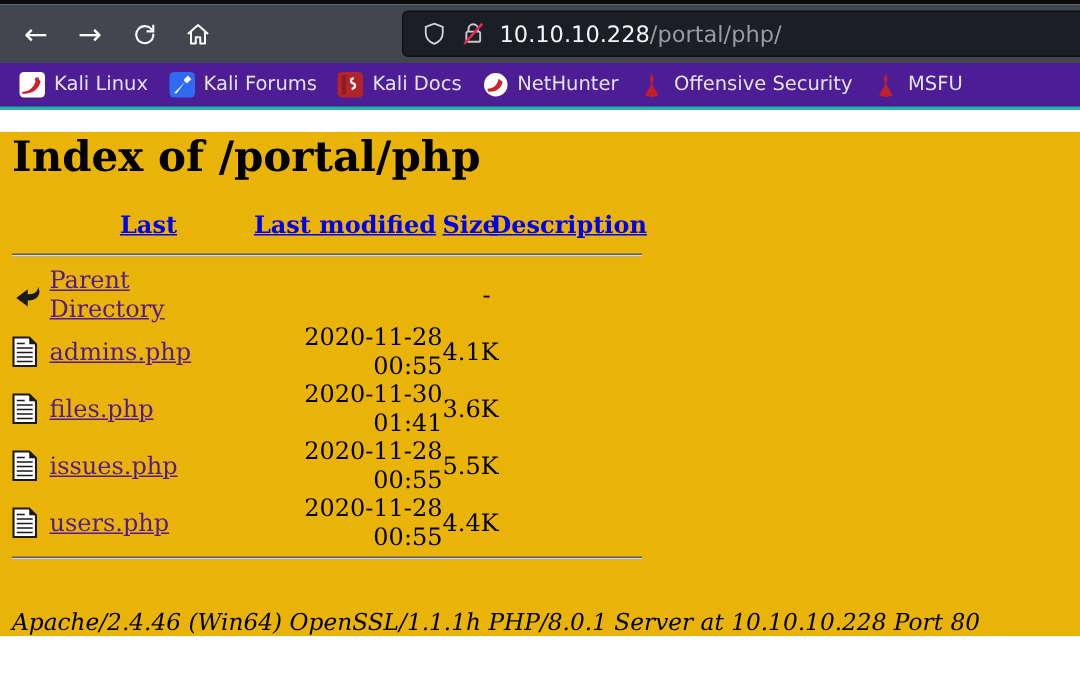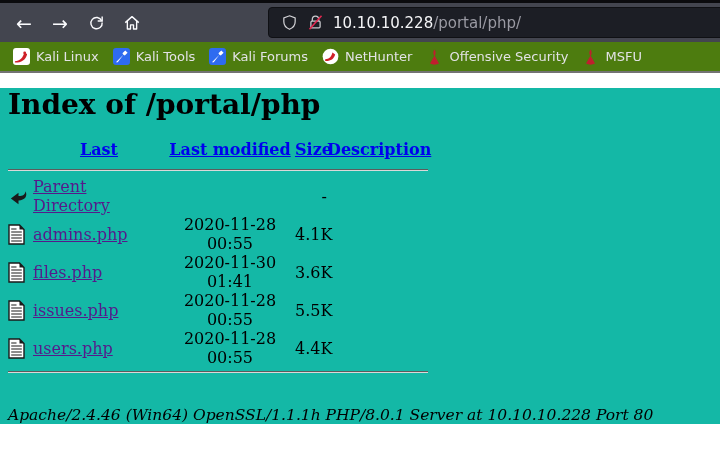--- a/index.html
+++ b/index.html
@@ -25,55 +25,55 @@
     background: #1c1e25; border: 1px solid #0f1014; border-radius: 4px;
     display: flex; align-items: center; padding-left: 12px; gap: 9px;
   }
   .url-text {
     font-family: "DejaVu Sans", sans-serif; font-size: 15px; color: #f5f5f7;
     white-space: nowrap;
   }
   .url-text .path { color: #9a9aa3; }
 
   .bookmarks-bar {
-    height: 31px; background: #4d7c0f; border-bottom: 2px solid #737373;
+    height: 31px; background: #4c1d95; border-bottom: 2px solid #14b8a6;
     display: flex; align-items: center; padding-left: 6px;
     font-family: "DejaVu Sans", sans-serif;
   }
   .bm-item {
     display: flex; align-items: center; gap: 6px; padding: 0 7px;
     height: 24px; color: #e2e2e5; font-size: 13px; white-space: nowrap;
     border-radius: 3px; cursor: default;
   }
   .bm-ico { width: 17px; height: 17px; flex: 0 0 17px; border-radius: 3px;
     display: flex; align-items: center; justify-content: center; overflow: hidden; }
   .bm-ico svg { display: block; }
 
   
-  .content { background: #14b8a6; padding: 0 0 0 8px; color: #000; }
+  .content { background: #eab308; padding: 0 0 0 8px; color: #000; }
   h1.page-title {
     font-size: 28px; font-weight: bold; margin: 15px 0 0 0;
     font-family: "DejaVu Serif", serif; letter-spacing: 0px;
   }
   table.listing {
     border-collapse: collapse; margin-top: 17px; table-layout: fixed;
     width: 420px; font-size: 16px;
   }
   table.listing col.c-icon { width: 25px; }
   table.listing col.c-name { width: 132px; }
   table.listing col.c-date { width: 130px; }
   table.listing col.c-size { width: 32px; }
   table.listing col.c-desc { width: 101px; }
   table.listing th { font-weight: bold; text-align: center; padding: 2px 0 6px 0; }
   table.listing th a { color: #0000ee; text-decoration: underline; }
   table.listing td { padding: 0; height: 27px; vertical-align: middle; }
   td.cell-icon { text-align: left; }
   td.cell-icon svg { display: block; }
   td.cell-name a { color: #551a8b; text-decoration: underline; }
-  td.cell-date { text-align: center; margin-top: 26px; }
+  td.cell-date { text-align: right; margin-top: 26px; }
   td.cell-size { text-align: right; padding-right: 2px; }
   tr.hr-row td { height: auto; padding: 4px 0 6px 0; }
   .rule { height: 2px; background: #5c5c5c; border-bottom: 1px solid #d9d9d9; width: 420px; }
   address.server-sig {
     font-style: italic; font-size: 15.5px; margin-top: 27px;
     font-family: "DejaVu Serif", serif;
   }
 </style>
 </head>
 <body>
@@ -117,29 +117,30 @@
         </svg>
       </span>
       <span>Kali Linux</span>
     </div>
     <div class="bm-item">
       <span class="bm-ico" style="background:#2e6bf0">
         <svg width="15" height="15" viewBox="0 0 16 16">
           <path d="M2 14 L10 6 L9 4.5 L12 1.5 L14.5 4 L11.5 7 L10 6 L4 14 Z" fill="#fff"></path>
         </svg>
       </span>
-      <span>Kali Tools</span>
-    </div>
-    <div class="bm-item">
-      <span class="bm-ico" style="background:#2e6bf0">
+      <span>Kali Forums</span>
+    </div>
+    <div class="bm-item">
+      <span class="bm-ico" style="background:#b3232b">
         <svg width="15" height="15" viewBox="0 0 16 16">
-          <path d="M2 14 L10 6 L9 4.5 L12 1.5 L14.5 4 L11.5 7 L10 6 L4 14 Z" fill="#fff"></path>
-        </svg>
-      </span>
-      <span>Kali Forums</span>
+          <rect x="2" y="1" width="3" height="14" fill="#8f1b22"></rect>
+          <path d="M10.5 3.5 C8 3.5 8 6.5 10 7 C12 7.5 12 10.5 9 11" fill="none" stroke="#fff" stroke-width="1.6"></path>
+        </svg>
+      </span>
+      <span>Kali Docs</span>
     </div>
     <div class="bm-item">
       <span class="bm-ico" style="background:transparent">
         <svg width="17" height="17" viewBox="0 0 16 16">
           <circle cx="8" cy="8" r="7.4" fill="#fff"></circle>
           <path d="M3 10.5 C6.5 10.5 9 8.2 9.8 4.2 L12.4 6.2 C11.2 10.6 8 12.6 3 12.3 Z" fill="#cf2029"></path>
         </svg>
       </span>
       <span>NetHunter</span>
     </div>

